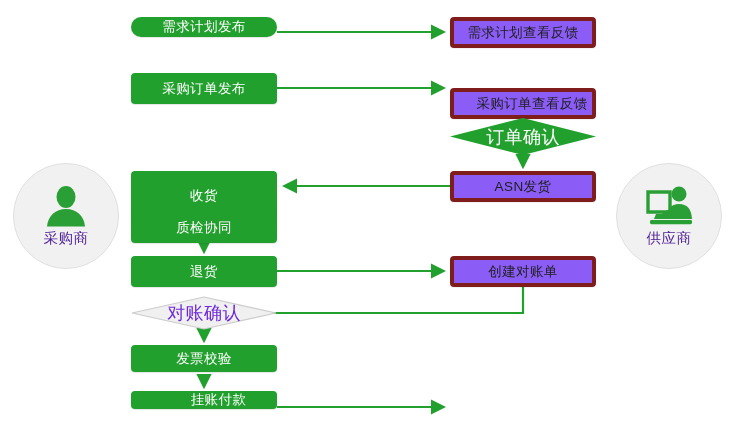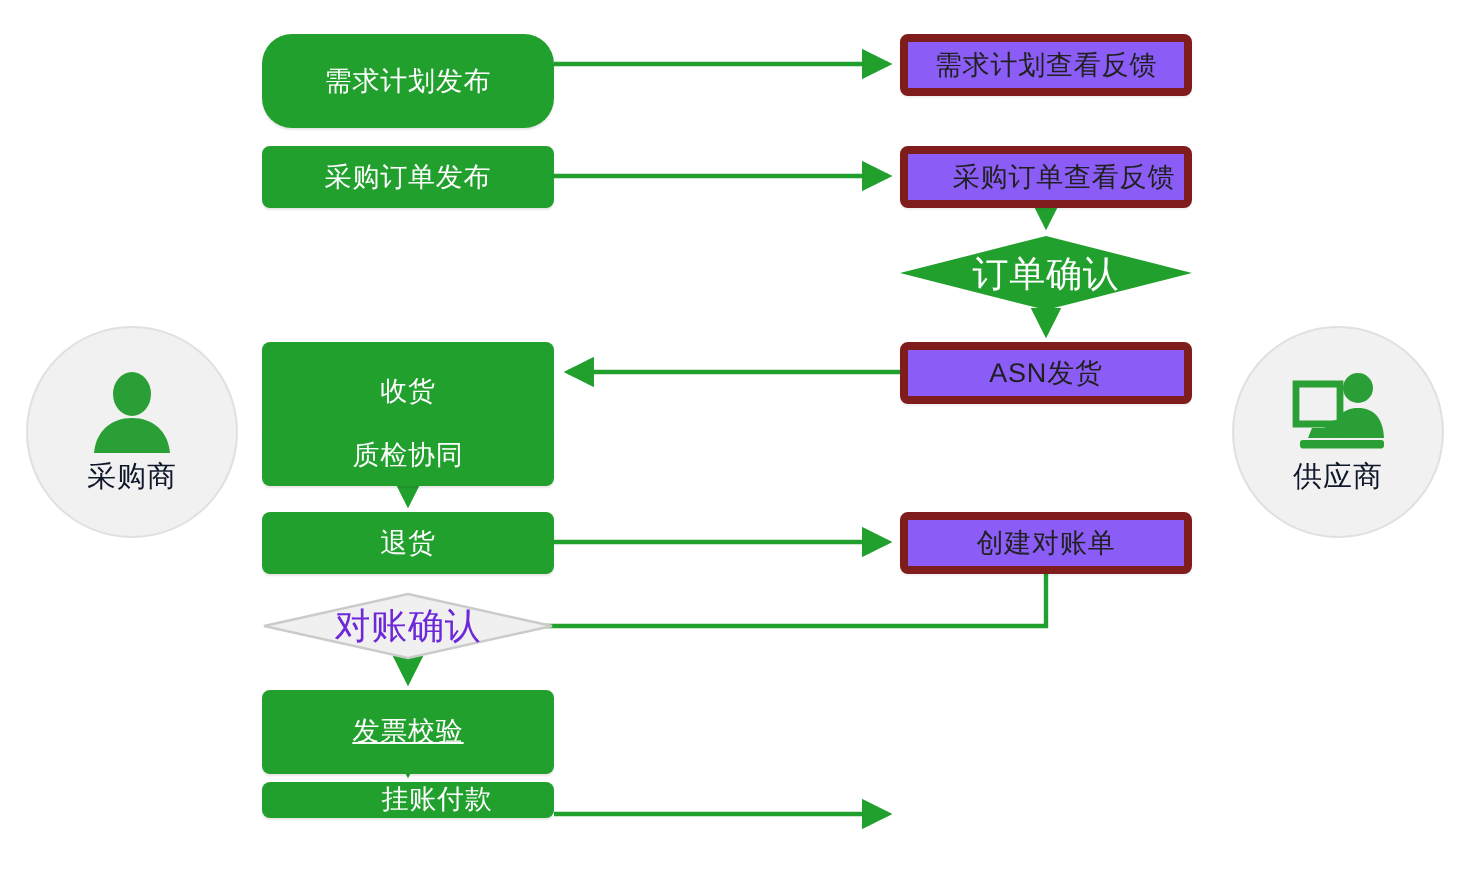--- a/index.html
+++ b/index.html
@@ -93,21 +93,21 @@
     z-index: 2;
   }
   .actor .glyph {
     width: 46px;
     height: 42px;
     display: block;
     margin-bottom: 2px;
   }
   .actor .actor-label {
     font-size: 14.5px;
-    color: #0f172a;
+    color: #4c1d95;
     letter-spacing: 0.5px;
     white-space: nowrap;
     text-align: center;
   }
 </style>
 </head>
 <body>
 
 <div id="canvas">
 
@@ -169,21 +169,21 @@
 
           <path d="M23 25 C18 25 15 29 15 34 L22 34 C22 30 23.5 29 26 29 Z"></path>
 
           <rect x="4" y="35" width="42" height="4.2" rx="1.4"></rect>
         </g>
       </svg>
     </span>
     <span class="actor-label">供应商</span>
   </div>
 
-  <div class="node node-green" style="left:131px; top:17px; width:146px; height:47px;border-radius:15px;">
+  <div class="node node-green" style="left:131px; top:17px; width:146px; height:20px;border-radius:15px;">
     <span>需求计划发布</span>
   </div>
 
   <div class="node node-green" style="left:131px; top:73px; width:146px; height:31px;">
     <span>采购订单发布</span>
   </div>
 
   <div class="node node-green" style="left:131px; top:171px; width:146px; height:49px;">
     <span>收货</span>
   </div>
@@ -196,33 +196,33 @@
     <span>退货</span>
   </div>
 
   <div class="diamond-wrap diamond-gray" style="left:131px; top:296px; width:146px; height:34px;">
     <svg viewBox="0 0 146 34" width="146" height="34" xmlns="http://www.w3.org/2000/svg">
       <polygon points="73,1 145,17 73,33 1,17" fill="#f0f0f0" stroke="#cbcbcb" stroke-width="1.2"></polygon>
     </svg>
     <span class="diamond-label">对账确认</span>
   </div>
 
-  <div class="node node-green" style="left:131px; top:345px; width:146px; height:42px;text-decoration:underline;">
+  <div class="node node-green" style="left:131px; top:345px; width:146px; height:27px;">
     <span>发票校验</span>
   </div>
 
   <div class="node node-green" style="left:131px; top:391px; width:146px; height:18px;padding-left:29px;">
     <span>挂账付款</span>
   </div>
 
   <div class="node node-gray" style="left:450px; top:17px; width:146px; height:31px;">
     <span>需求计划查看反馈</span>
   </div>
 
-  <div class="node node-gray" style="left:450px; top:73px; width:146px; height:31px;padding-left:18px;">
+  <div class="node node-gray" style="left:450px; top:88px; width:146px; height:31px;padding-left:18px;">
     <span>采购订单查看反馈</span>
   </div>
 
   <div class="diamond-wrap diamond-green" style="left:450px; top:118px; width:146px; height:37px;">
     <svg viewBox="0 0 146 37" width="146" height="37" xmlns="http://www.w3.org/2000/svg">
       <polygon points="73,0 146,18.5 73,37 0,18.5" fill="#22a02e"></polygon>
     </svg>
     <span class="diamond-label">订单确认</span>
   </div>
 

